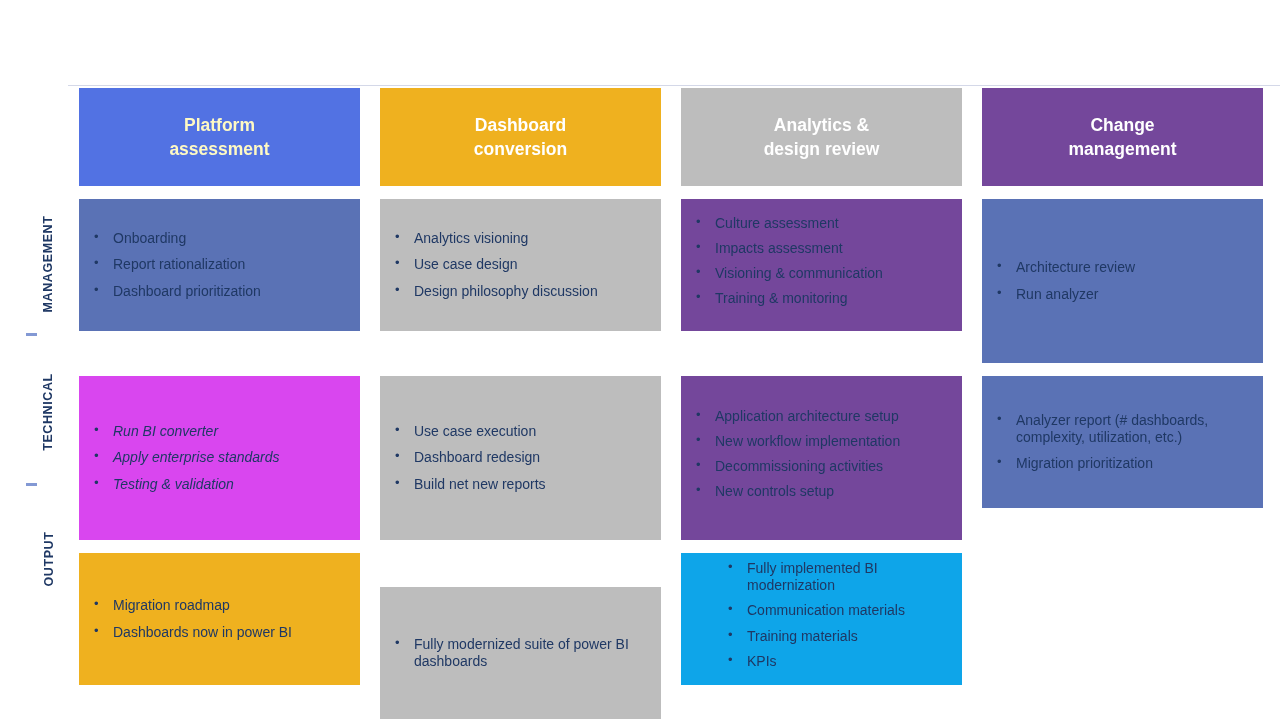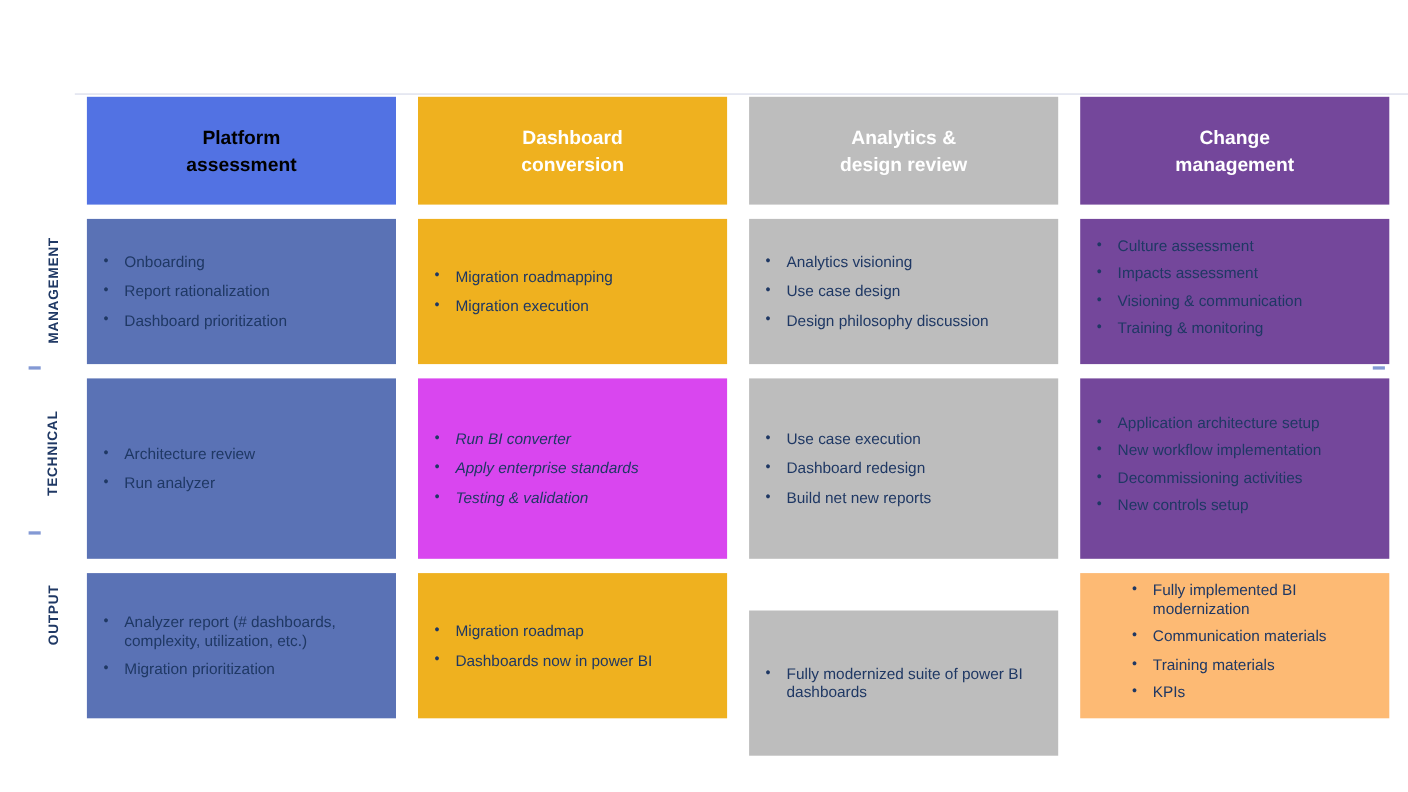--- a/index.html
+++ b/index.html
@@ -170,42 +170,36 @@
     </div>
   </div>
 
   <div class="rail-dash-left d0"></div>
   <div class="rail-dash-left d1"></div>
   <div class="rail-dash-right d0"></div>
   <div class="rail-dash-right d1"></div>
 
   <div class="grid">
 
-    <div class="header-cell" style="background-color: rgb(82, 114, 227); color: #000000;">Platform
+    <div class="header-cell" style="background-color: rgb(82, 114, 227); color: #fef9c3;">Platform
 assessment</div>
     <div class="header-cell" style="background-color: rgb(239, 177, 31); color: rgb(255, 255, 255);">Dashboard
 conversion</div>
     <div class="header-cell" style="background-color: rgb(189, 189, 189); color: rgb(255, 255, 255);">Analytics &amp;
 design review</div>
     <div class="header-cell" style="background-color: rgb(116, 71, 155); color: rgb(255, 255, 255);">Change
 management</div>
 
     <div class="body-cell row-0" style="background-color: rgb(90, 114, 181);">
       <ul>
           <li>Onboarding</li>
           <li>Report rationalization</li>
           <li>Dashboard prioritization</li>
         </ul>
     </div>
-    <div class="body-cell row-0" style="background-color: rgb(239, 177, 31);">
-      <ul>
-          <li>Migration roadmapping</li>
-          <li>Migration execution</li>
-        </ul>
-    </div>
     <div class="body-cell row-0" style="background-color: rgb(189, 189, 189);">
       <ul>
           <li>Analytics visioning</li>
           <li>Use case design</li>
           <li>Design philosophy discussion</li>
         </ul>
     </div>
     <div class="body-cell row-0 dense" style="background-color: rgb(116, 71, 155);">
       <ul>
           <li>Culture assessment</li>
@@ -254,21 +248,21 @@
       <ul>
           <li>Migration roadmap</li>
           <li>Dashboards now in power BI</li>
         </ul>
     </div>
     <div class="body-cell row-2" style="background-color: rgb(189, 189, 189); margin-top: 34px;">
       <ul>
           <li>Fully modernized suite of power BI dashboards</li>
         </ul>
     </div>
-    <div class="body-cell row-2 dense" style="background-color: #fdba74; padding-left: 44px;">
+    <div class="body-cell row-2 dense" style="background-color: #0ea5e9; padding-left: 44px;">
       <ul>
           <li>Fully implemented BI modernization</li>
           <li>Communication materials</li>
           <li>Training materials</li>
           <li>KPIs</li>
         </ul>
     </div>
 
   </div>
 </div>

